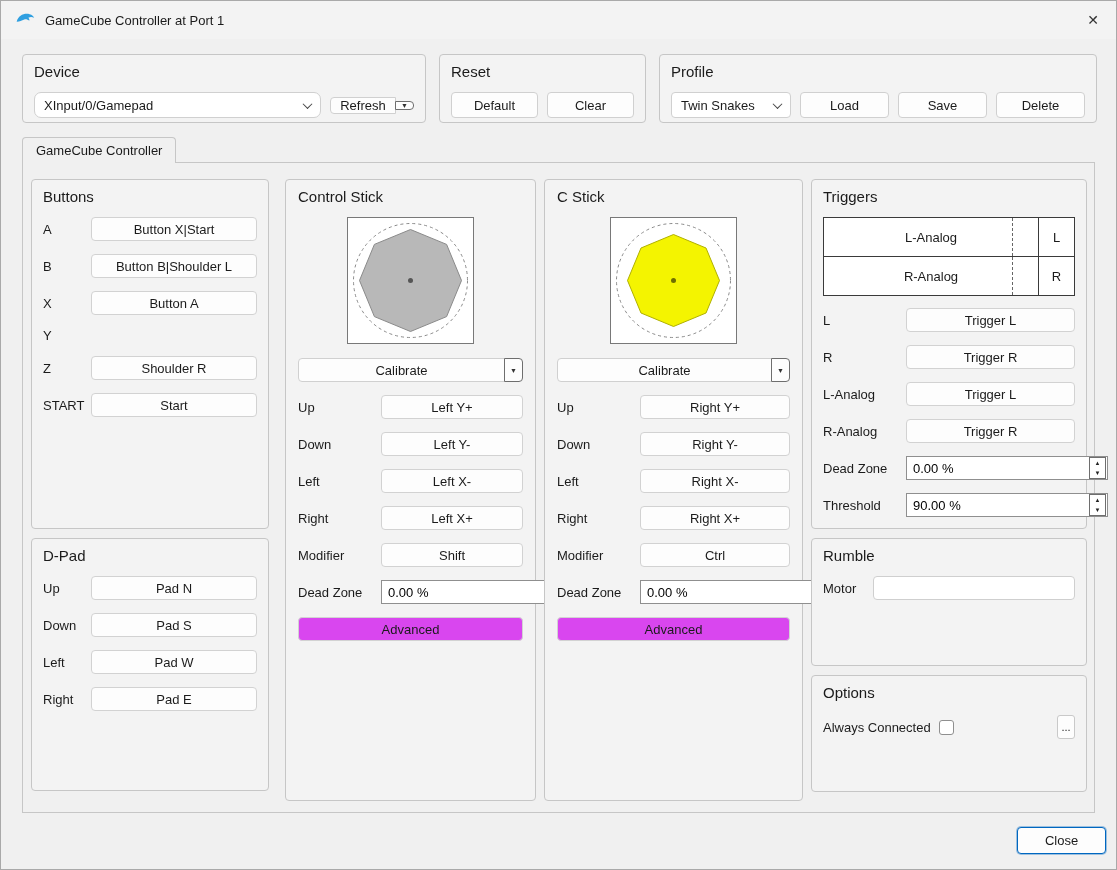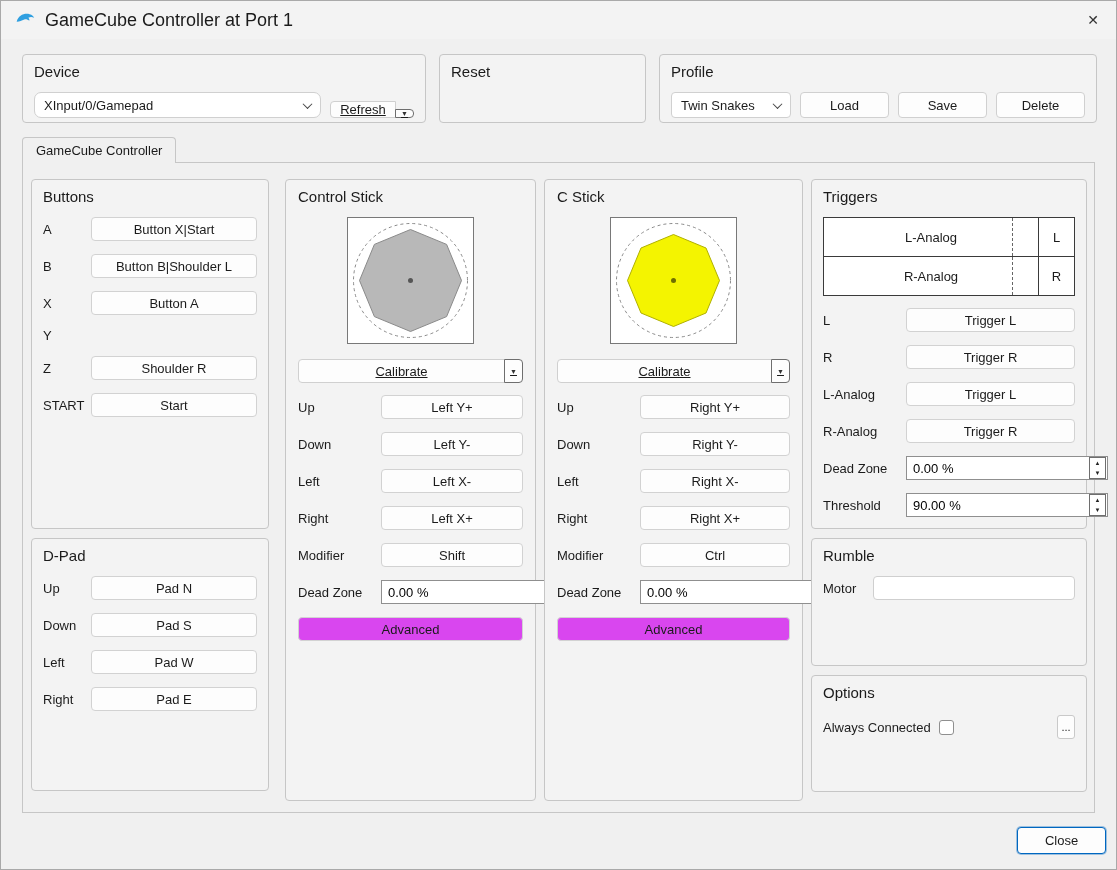--- a/index.html
+++ b/index.html
@@ -3,32 +3,32 @@
 <meta charset="utf-8">
 <style>
   * { box-sizing: border-box; margin: 0; padding: 0; }
   html,body { width:1117px; height:870px; }
   body { font-family:"Liberation Sans", sans-serif; font-size:13px; color:#1b1b1b; background:#f0f0f0; overflow:hidden; }
   .window { position:absolute; inset:0; background:#f0f0f0; border:1px solid #a9a9a9; }
 
   
   .titlebar { position:absolute; top:0; left:0; right:0; height:38px; background:#f3f3f3; display:flex; align-items:center; padding-left:14px; }
   .app-icon { width:20px; height:20px; display:grid; place-items:center; }
-  .titlebar .title { margin-left:10px; font-size:18px; }
+  .titlebar .title { margin-left:10px; font-size:13px; }
   .win-close { position:absolute; right:0; top:0; width:46px; height:38px; display:grid; place-items:center; background:transparent; border:none; font-size:14px; color:#333; cursor:default; }
 
   
   button { font:inherit; color:inherit; cursor:default; }
   .group { border:1px solid #c6c6c6; border-radius:4px; background:#f3f3f3; padding:8px 11px; }
   .group-title { font-size:15px; margin-bottom:12px; }
   .hrow { display:flex; align-items:center; gap:9px; }
   .btn { height:26px; background:#fdfdfd; border:1px solid #d0d0d0; border-radius:4px; display:inline-flex; align-items:center; justify-content:center; padding:0 10px; }
   .combo { height:26px; background:#fff; border:1px solid #d0d0d0; border-radius:4px; display:flex; align-items:center; justify-content:space-between; padding:0 9px; }
   .chev { width:7px; height:7px; border-right:1.4px solid #454545; border-bottom:1.4px solid #454545; transform:rotate(45deg) translate(-1px,-1px); }
-  .split { display:flex; align-items:flex-end; height:26px;text-decoration:underline; }
+  .split { display:flex; align-items:center; height:26px; }
   .split-main { flex:1; background:#fdfdfd; border:1px solid #d0d0d0; border-radius:4px 0 0 4px; display:grid; place-items:center; padding:0 8px; }
   .split-arrow { width:19px; background:#fdfdfd; border:1px solid #6e6e6e; border-radius:0 4px 4px 0; margin-left:-1px; display:grid; place-items:center; font-size:7px; color:#333; }
 
   .row { display:flex; align-items:center; margin-bottom:13px; }
   .row-label { width:48px; flex-shrink:0; }
   .row-label-w { width:83px; flex-shrink:0; }
   .map-btn { flex:1; height:24px; background:#fdfdfd; border:1px solid #d2d2d2; border-radius:4px; display:inline-flex; align-items:center; justify-content:center; }
   .wide-btn { width:100%; height:24px; background:#d946ef; border:1px solid #d2d2d2; border-radius:4px; }
 
   .spin { flex:1; display:flex; align-items:center; height:24px; border:1px solid #8f8f8f; background:#fff; }
@@ -109,20 +109,24 @@
           <span class="split-main">Refresh</span>
           <span class="split-arrow">
               <span>▼</span>
             </span>
         </div>
       </div>
     </div>
 
     <div class="group group-reset">
       <div class="group-title">Reset</div>
+      <div class="hrow">
+        <button class="btn">Default</button>
+        <button class="btn">Clear</button>
+      </div>
     </div>
 
     <div class="group group-profile">
       <div class="group-title">Profile</div>
       <div class="hrow">
         <div class="combo">
           <span>Twin Snakes</span>
           <span class="chev"></span>
         </div>
         <button class="btn">Load</button>

